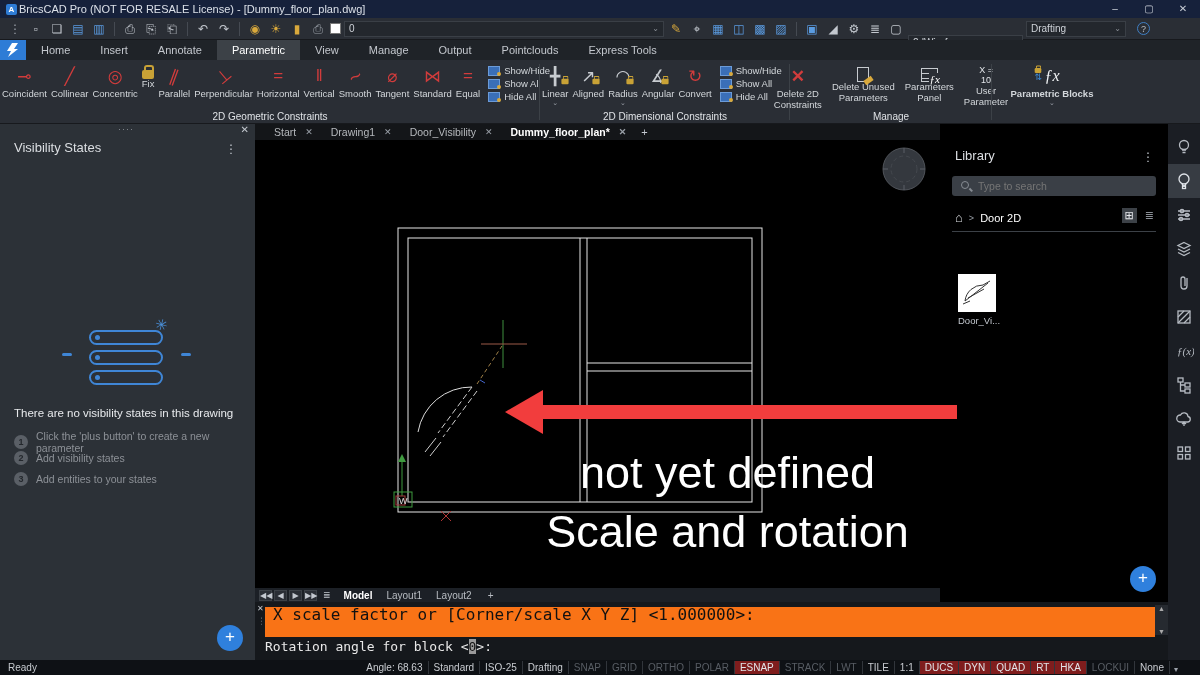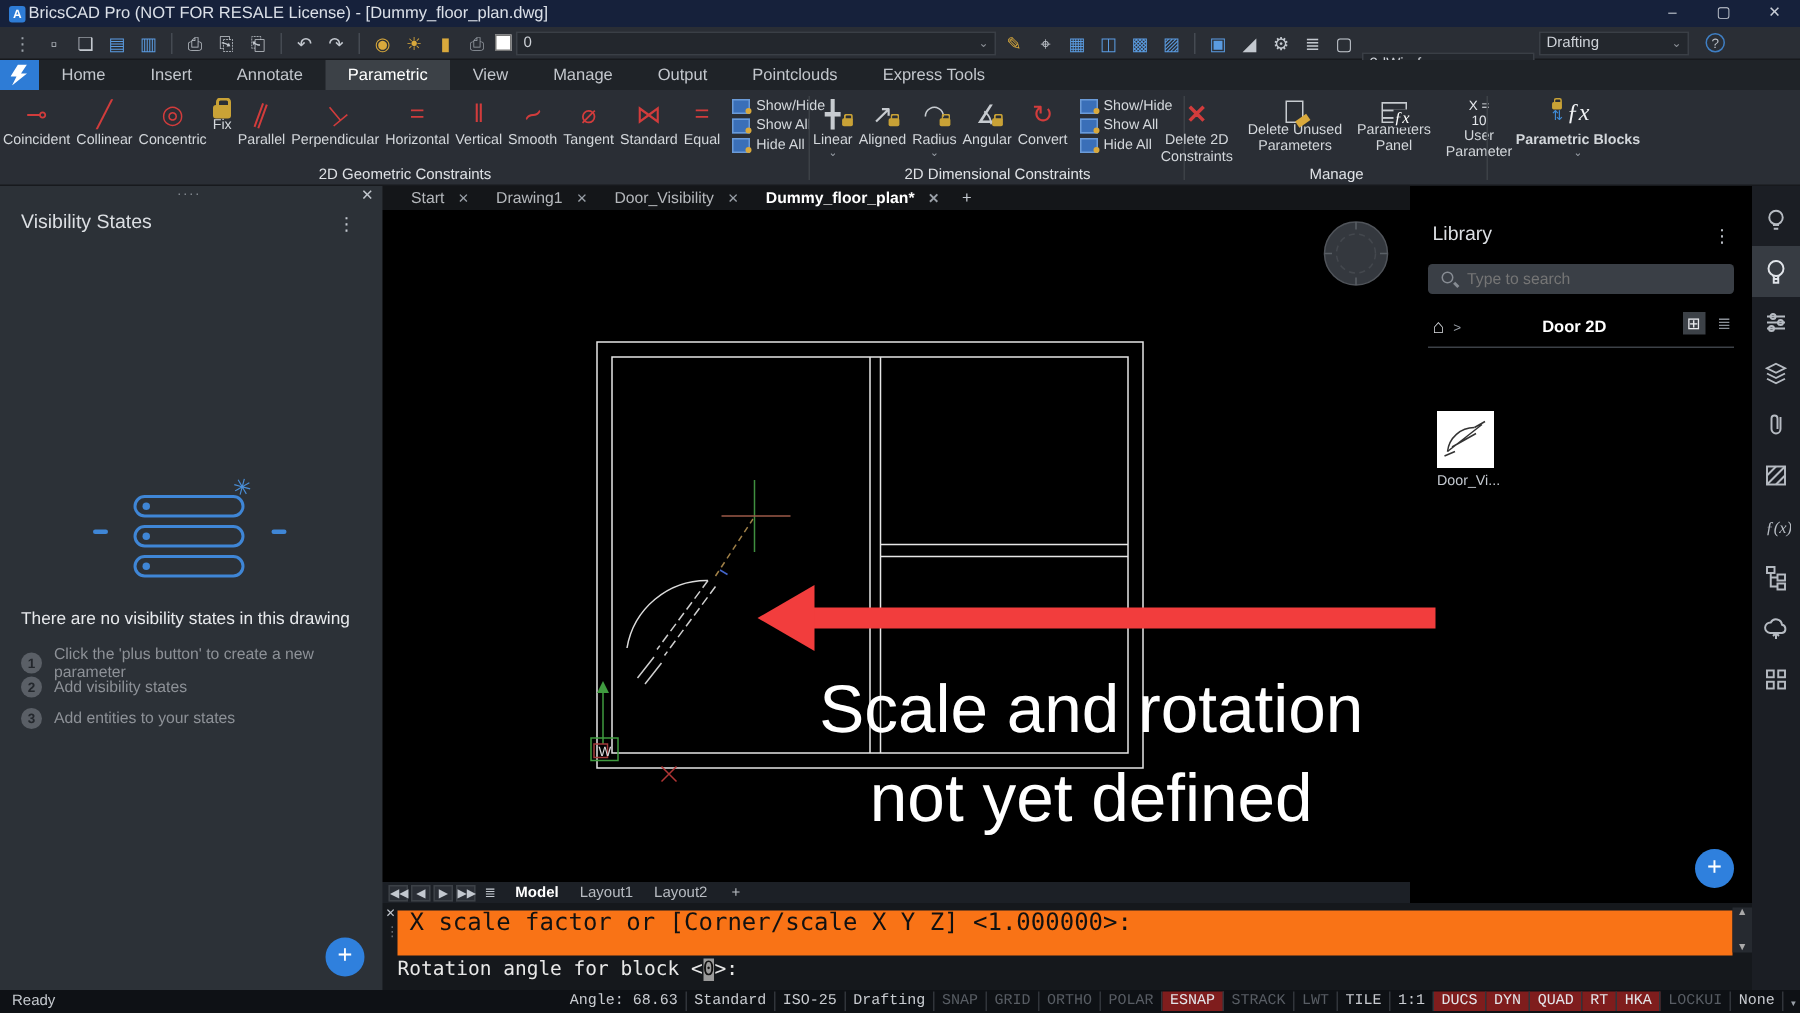--- a/index.html
+++ b/index.html
@@ -116,21 +116,21 @@
   #lib-search { position:absolute; left:12px; top:52px; width:204px; height:20px; background:#3a3f46;
     border:none; border-radius:3px; color:#cfd3d9; font-size:10.5px; padding-left:26px;
     font-family:"Liberation Sans", sans-serif; }
   #lib-mag { position:absolute; left:21px; top:57px; width:8px; height:8px; border:1.5px solid #878c93;
     border-radius:50%; }
   #lib-mag::after { content:""; position:absolute; left:7px; top:7px; width:4px; height:1.5px;
     background:#878c93; transform:rotate(45deg); }
   #lib-crumb { position:absolute; left:15px; top:86px; display:flex; align-items:center; gap:6px; }
   #lib-home { color:#d9dce0; font-size:13px; }
   #lib-gt { color:#9aa0a8; font-size:9px; }
-  #lib-path { color:#fff; font-size:11px; font-weight:bold;margin-left:48px; }
+  #lib-path { color:#fff; font-size:11px; font-weight:normal; }
   #lib-views { position:absolute; right:12px; top:84px; display:flex; gap:6px; }
   #view-grid { background:#3c4147; color:#e8eaed; font-size:11px; padding:1px 3px; }
   #view-list { color:#8a8f96; font-size:11px; padding:1px 2px; }
   #lib-sep { position:absolute; left:12px; right:12px; top:107px; height:1px; background:#3c4147; }
   #lib-item { position:absolute; left:18px; top:150px; width:40px; }
   #lib-thumb { width:38px; height:38px; background:#fff; }
   #lib-item-label { font-size:9.5px; color:#c3c8cf; margin-top:3px; }
   
   #rightstrip { position:absolute; left:1168px; top:124px; width:32px; height:536px; background:#1b1e24;
     display:flex; flex-direction:column; align-items:center; padding-top:6px; }
@@ -146,21 +146,21 @@
   #cmd-active { position:absolute; left:10px; top:37px; font-family:"DejaVu Sans Mono", monospace;
     font-size:13px; color:#e8e8e8; white-space:pre; }
   #cmd-active .cursor { background:#9a9a9a; color:#111; }
   #cmd-scroll { position:absolute; right:0; top:3px; width:13px; height:30px; background:#262a30; }
   #cmd-scroll .up, #cmd-scroll .down { position:absolute; left:0; width:13px; font-size:7px; color:#aaa; text-align:center; }
   #cmd-scroll .up { top:0; } #cmd-scroll .down { bottom:0; }
   
   #statusbar { position:absolute; left:0; top:660px; width:1200px; height:15px; background:#0e1115;
     display:flex; align-items:center; justify-content:space-between; font-size:10px; }
   #status-left { padding-left:8px; color:#c5c9ce; }
-  #status-right { display:flex; align-items:flex-end; padding-right:2px;font-family:Liberation Mono, monospace; }
+  #status-right { display:flex; align-items:flex-end; padding-right:22px; }
   .st-item { padding:0 5px; border-right:1px solid #31353b; line-height:13px; white-space:nowrap; }
   .st-on { color:#c9ccd1; } .st-off { color:#585d64; }
   .st-box { background:#7f1d1d; color:#e2e5e9; }
   #st-caret { color:#9aa0a8; font-size:8px; padding-left:4px; }
 </style>
 </head>
 <body>
 
 <div id="app">
 
@@ -469,22 +469,22 @@
       <g fill="none">
         <path d="M147 356 V318" stroke="#3f9b3f"></path>
         <path d="M147 314 l-4 8 h8 z" fill="#3f9b3f" stroke="none"></path>
         <rect x="139" y="352" width="18" height="15" stroke="#3f9b3f"></rect>
         <rect x="141" y="356" width="9" height="9" stroke="#a33b3b"></rect>
         <text x="144" y="364" fill="#dddddd" font-size="9" font-family="Liberation Sans, sans-serif" id="ucs-w">W</text>
         <path d="M186 371 l10 10 M196 371 l-10 10" stroke="#b03535"></path>
       </g>
     </svg>
     <div id="overlay-text">
+      <div>not yet defined</div>
       <div>Scale and rotation</div>
-      <div>not yet defined</div>
     </div>
   </div>
   <div id="arrow-bar"></div>
   <div id="arrow-head"></div>
 
   <div id="modelbar">
     <span class="mnav">◀◀</span>
     <span class="mnav">◀</span>
     <span class="mnav">▶</span>
     <span class="mnav">▶▶</span>

